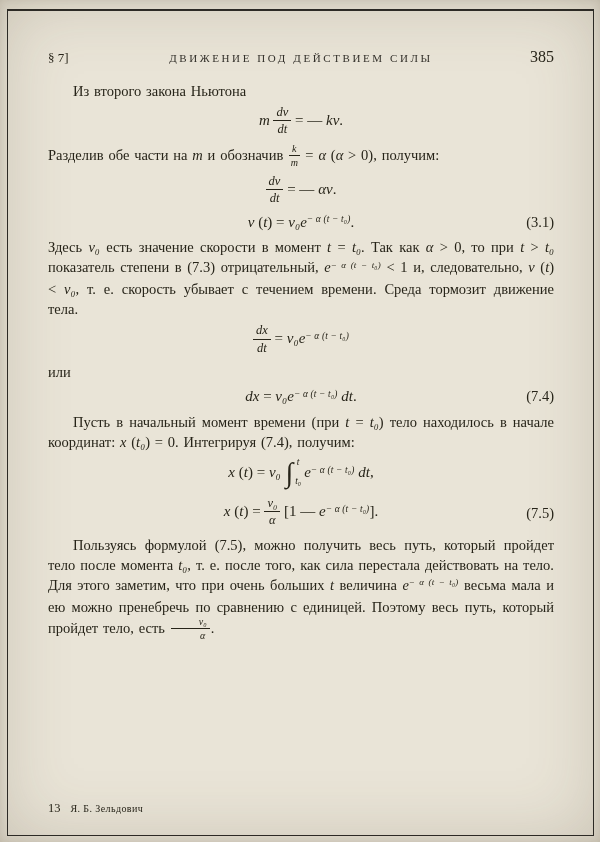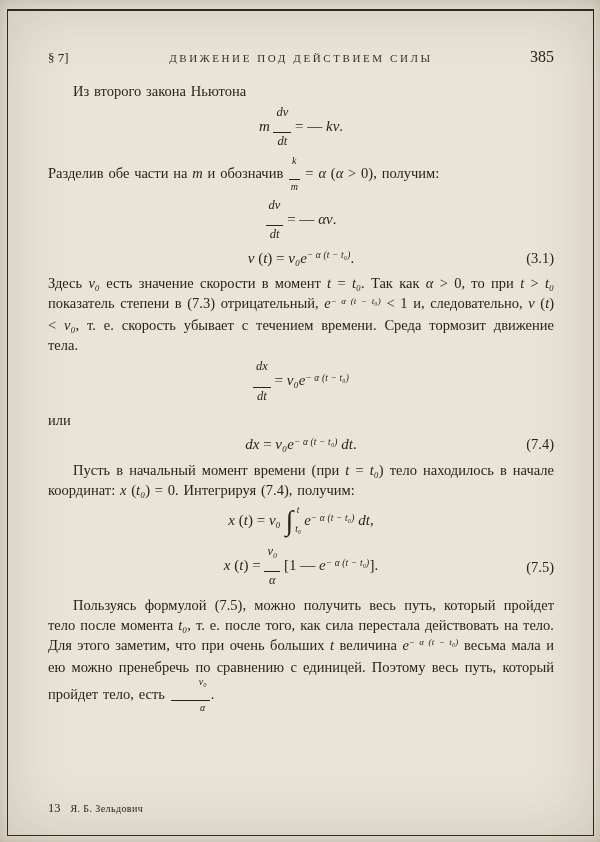--- a/index.html
+++ b/index.html
@@ -31,21 +31,21 @@
   .v { font-style: italic; }
   .sp { font-size: 0.62em; position: relative; top: -0.45em; letter-spacing: 0.2px; white-space: nowrap; }
 
   .eqrow { position: relative; text-align: center; margin: 5px 0 6px; font-size: 15px; line-height: 1.25; }
   .eq { display: inline-block; }
   .eqnum { position: absolute; right: 0; top: 50%; transform: translateY(-50%); font-size: 14.5px; }
 
   .ifrac { display: inline-flex; flex-direction: column; text-align: center; vertical-align: middle; line-height: 1.15; position: relative; top: -1px; }
   .eqrow .ifrac { font-size: 12.5px; }
   .para .ifrac { font-size: 10px; margin: 0 1px; }
-  .fn { border-bottom: 1px solid currentColor; padding: 0 3px 13px; }
+  .fn { border-bottom: 1px solid currentColor; padding: 0 3px 1px; }
   .fd { padding-top: 1px; }
 
   .intwrap { display: inline-flex; align-items: center; vertical-align: middle; margin: 0 3px 0 1px; position: relative; top: -1px; }
   .intsign { font-size: 28px; line-height: 1; font-style: italic; }
   .intlims { display: flex; flex-direction: column; justify-content: space-between; height: 34px; font-size: 9.5px; font-style: italic; padding: 1px 0 2px 2px; }
 
   .footer { position: absolute; left: 48px; bottom: 26px; font-size: 12.5px; }
   .footer .author { font-size: 10px; margin-left: 10px; letter-spacing: 0.4px; }
 </style>
 </head>

